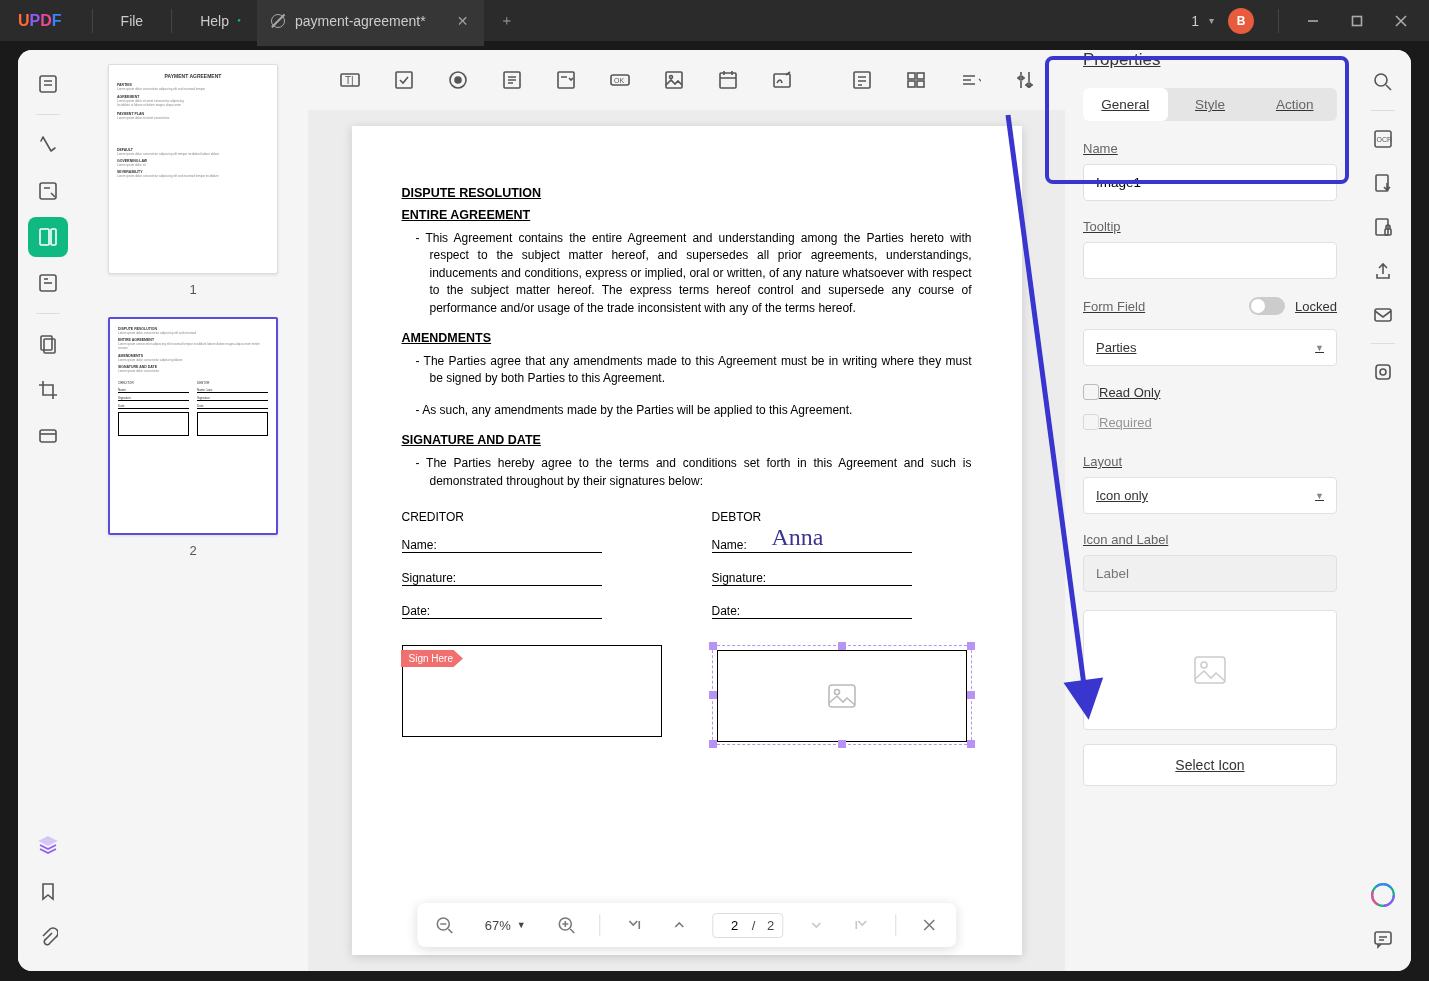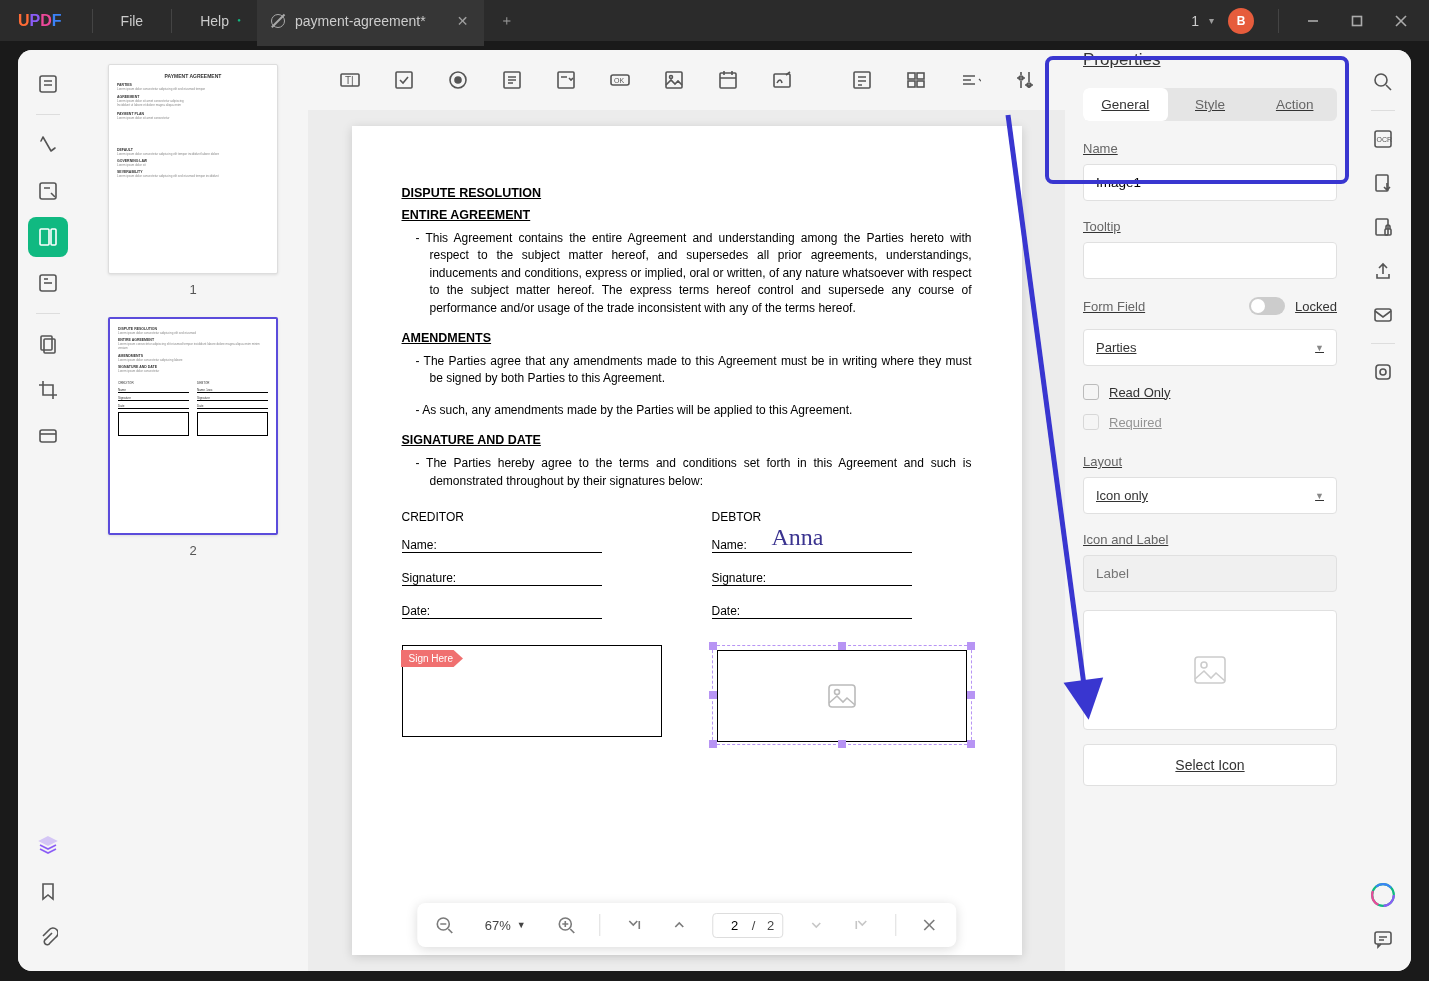--- a/index.html
+++ b/index.html
@@ -73,21 +73,21 @@
 .props-title { font-size:17px; color:#333; margin-bottom:18px;}
 .tab-row { display:flex; background:#e5e5e5; border-radius:6px; margin-bottom:20px;}
 .ptab { flex:1; text-align:center; padding:9px 0; cursor:pointer; font-size:13.5px; color:#666; border-radius:6px;}
 .ptab.active { background:#fff; color:#333;}
 .plabel { font-size:13px; color:#666; margin-bottom:8px;}
 .pinput { width:100%; background:#fff; border:1px solid #e0e0e0; border-radius:4px; padding:10px 12px; font-size:13.5px; margin-bottom:18px;}
 .prow { display:flex; align-items:center; justify-content:space-between; margin-bottom:14px;}
 .toggle { width:36px; height:18px; background:#ccc; border-radius:10px; position:relative; cursor:pointer;}
 .toggle::after { content:''; position:absolute; width:14px; height:14px; background:#fff; border-radius:50%; top:2px; left:2px;}
 .pselect { width:100%; background:#fff; border:1px solid #e0e0e0; border-radius:4px; padding:10px 12px; display:flex; justify-content:space-between; align-items:center; cursor:pointer; margin-bottom:18px;}
-.pcheck { display:flex; align-items:center; gap:10px; margin-bottom:14px; cursor:pointer;}
+.pcheck { display:flex; align-items:center; margin-bottom:14px; cursor:pointer;}
 .pcheck-box { width:16px; height:16px; border:1.5px solid #bbb; border-radius:3px;}
 .icon-preview { width:100%; height:120px; background:#fff; border:1px solid #e0e0e0; border-radius:4px; display:flex; align-items:center; justify-content:center; margin-bottom:14px;}
 .pbutton { width:100%; background:#fff; border:1px solid #e0e0e0; border-radius:4px; padding:12px; text-align:center; cursor:pointer; font-size:14px;}
 
 
 .rightbar { width:56px; background:#f5f5f5; display:flex; flex-direction:column; align-items:center; padding-top:14px; gap:8px;}
 .rb-btn { width:36px; height:36px; display:flex; align-items:center; justify-content:center; cursor:pointer; color:#555; border-radius:6px;}
 .rb-div { width:24px; height:1px; background:#ddd; margin:2px 0;}
 .rb-bottom { margin-top:auto; padding-bottom:14px; display:flex; flex-direction:column; gap:8px; align-items:center;}
 .ai-icon { width:26px; height:26px;}

